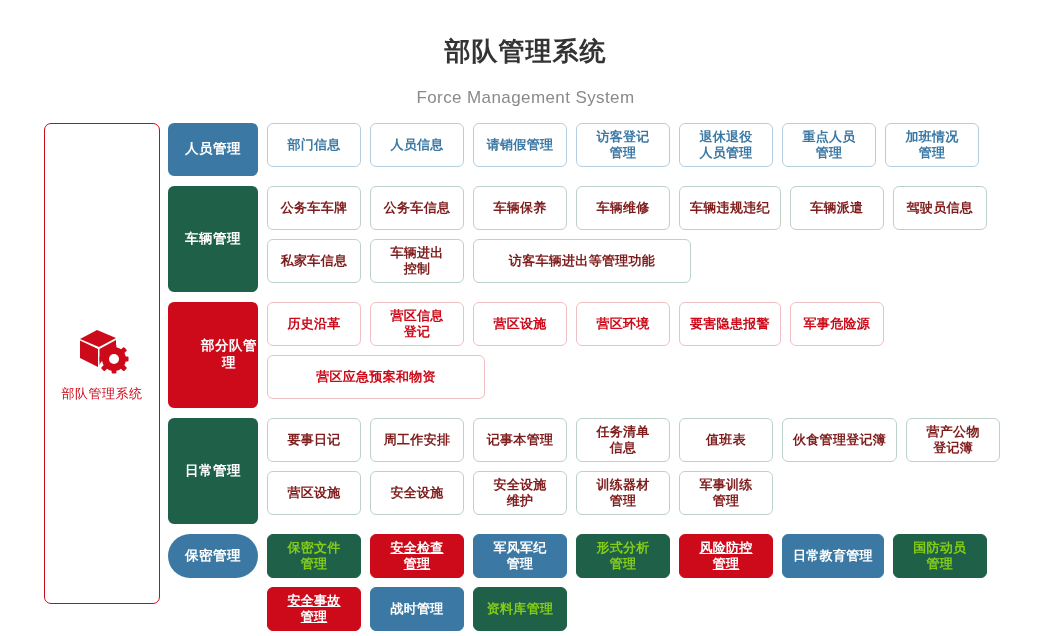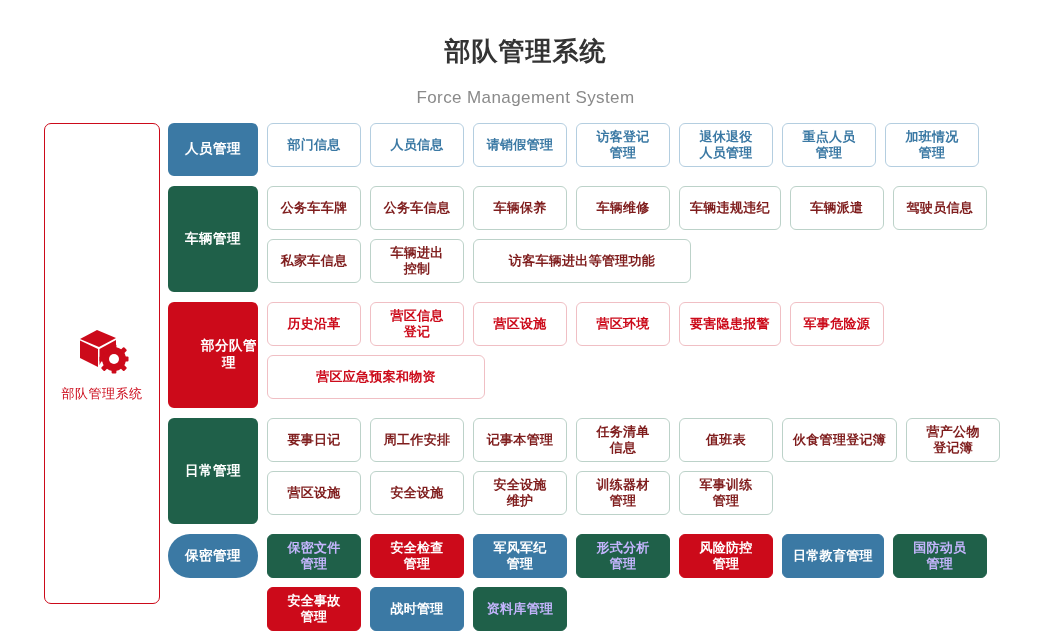--- a/index.html
+++ b/index.html
@@ -131,22 +131,22 @@
   }
   .item.wide { min-width: 218px; }
 
   
   .o-blue  { border: 1.2px solid #b4cee0; color: #3b79a4; }
   .o-green { border: 1.2px solid #bcd2c9; color: #7f1d1d; }
   .o-red   { border: 1.2px solid #f0bfc4; color: #cc0a1a; }
 
   
   .f-blue  { background: #3b79a4; color: #ffffff; border: 1.2px solid #3b79a4; }
-  .f-green { background: #1f6049; color: #c4b5fd; border: 1.2px solid #1f6049; }
-  .f-red   { background: #cc0a1a; color: #ffffff; border: 1.2px solid #cc0a1a; }
+  .f-green { background: #1f6049; color: #84cc16; border: 1.2px solid #1f6049; }
+  .f-red   { background: #cc0a1a; color: #ffffff; border: 1.2px solid #cc0a1a; text-decoration: underline; }
 
   
   .section-short .cat-cell {
     height: 44px;
     align-self: flex-start;
     border-radius: 22px;
   }
 </style>
 </head>
 <body>

